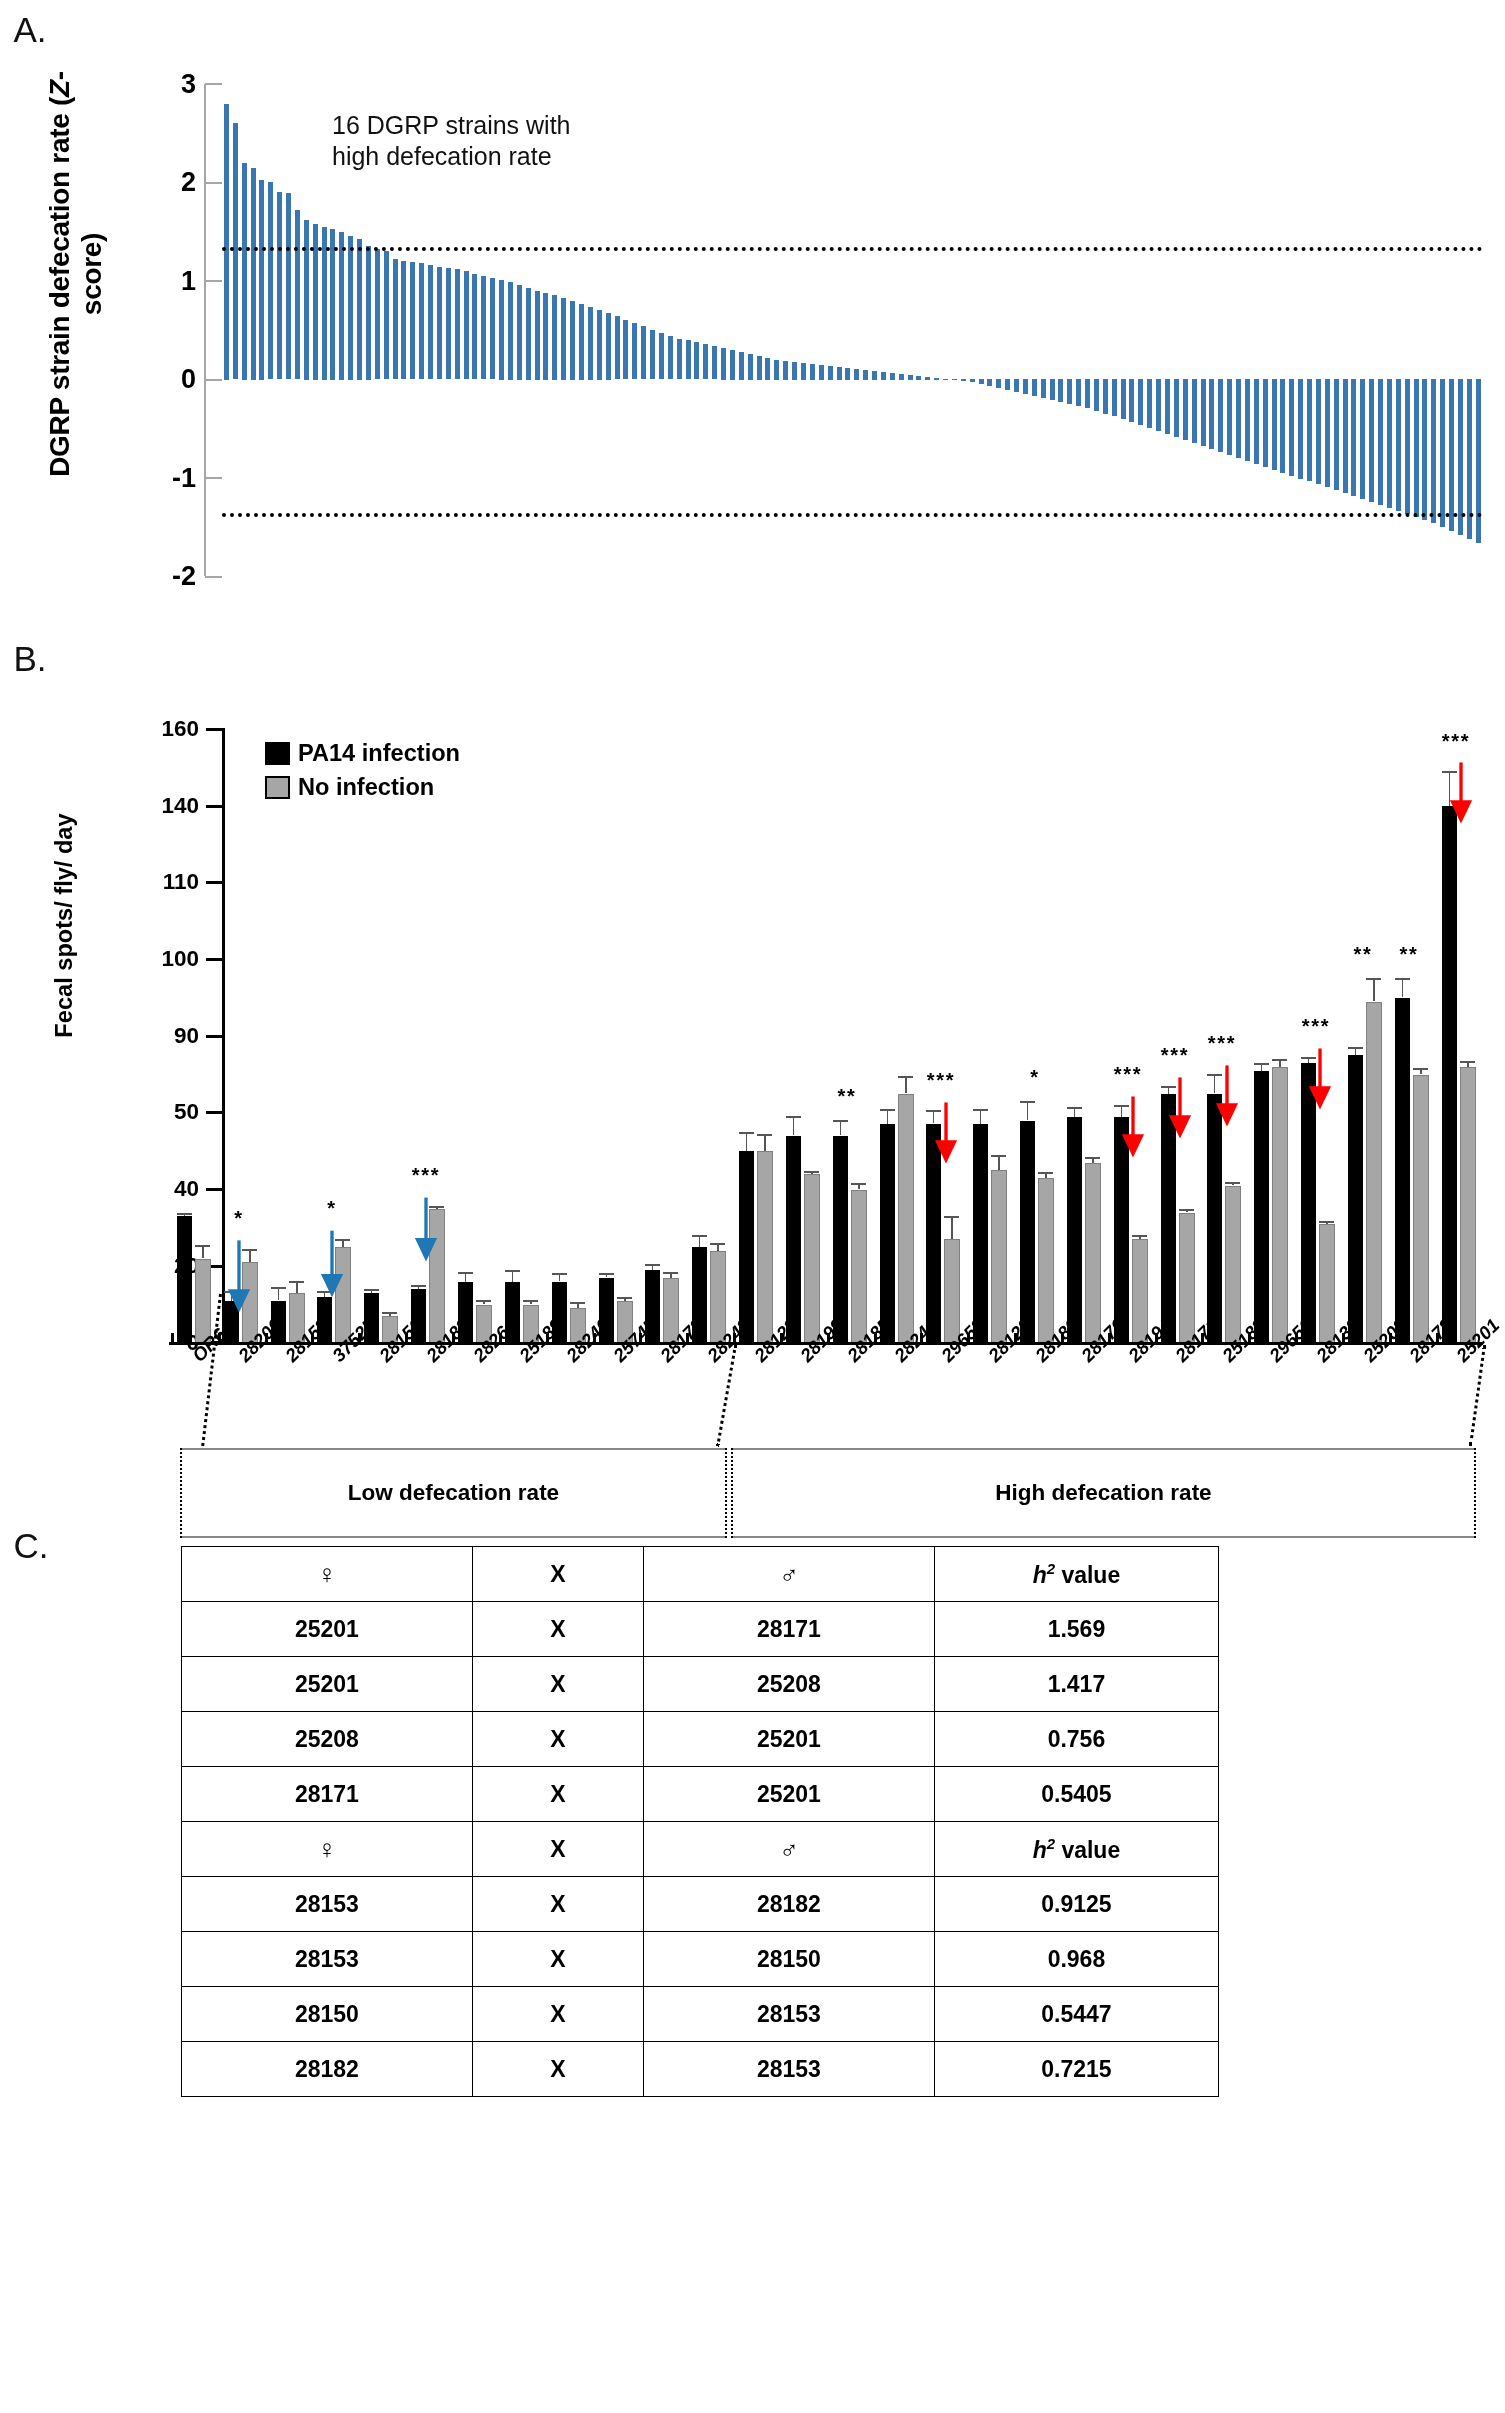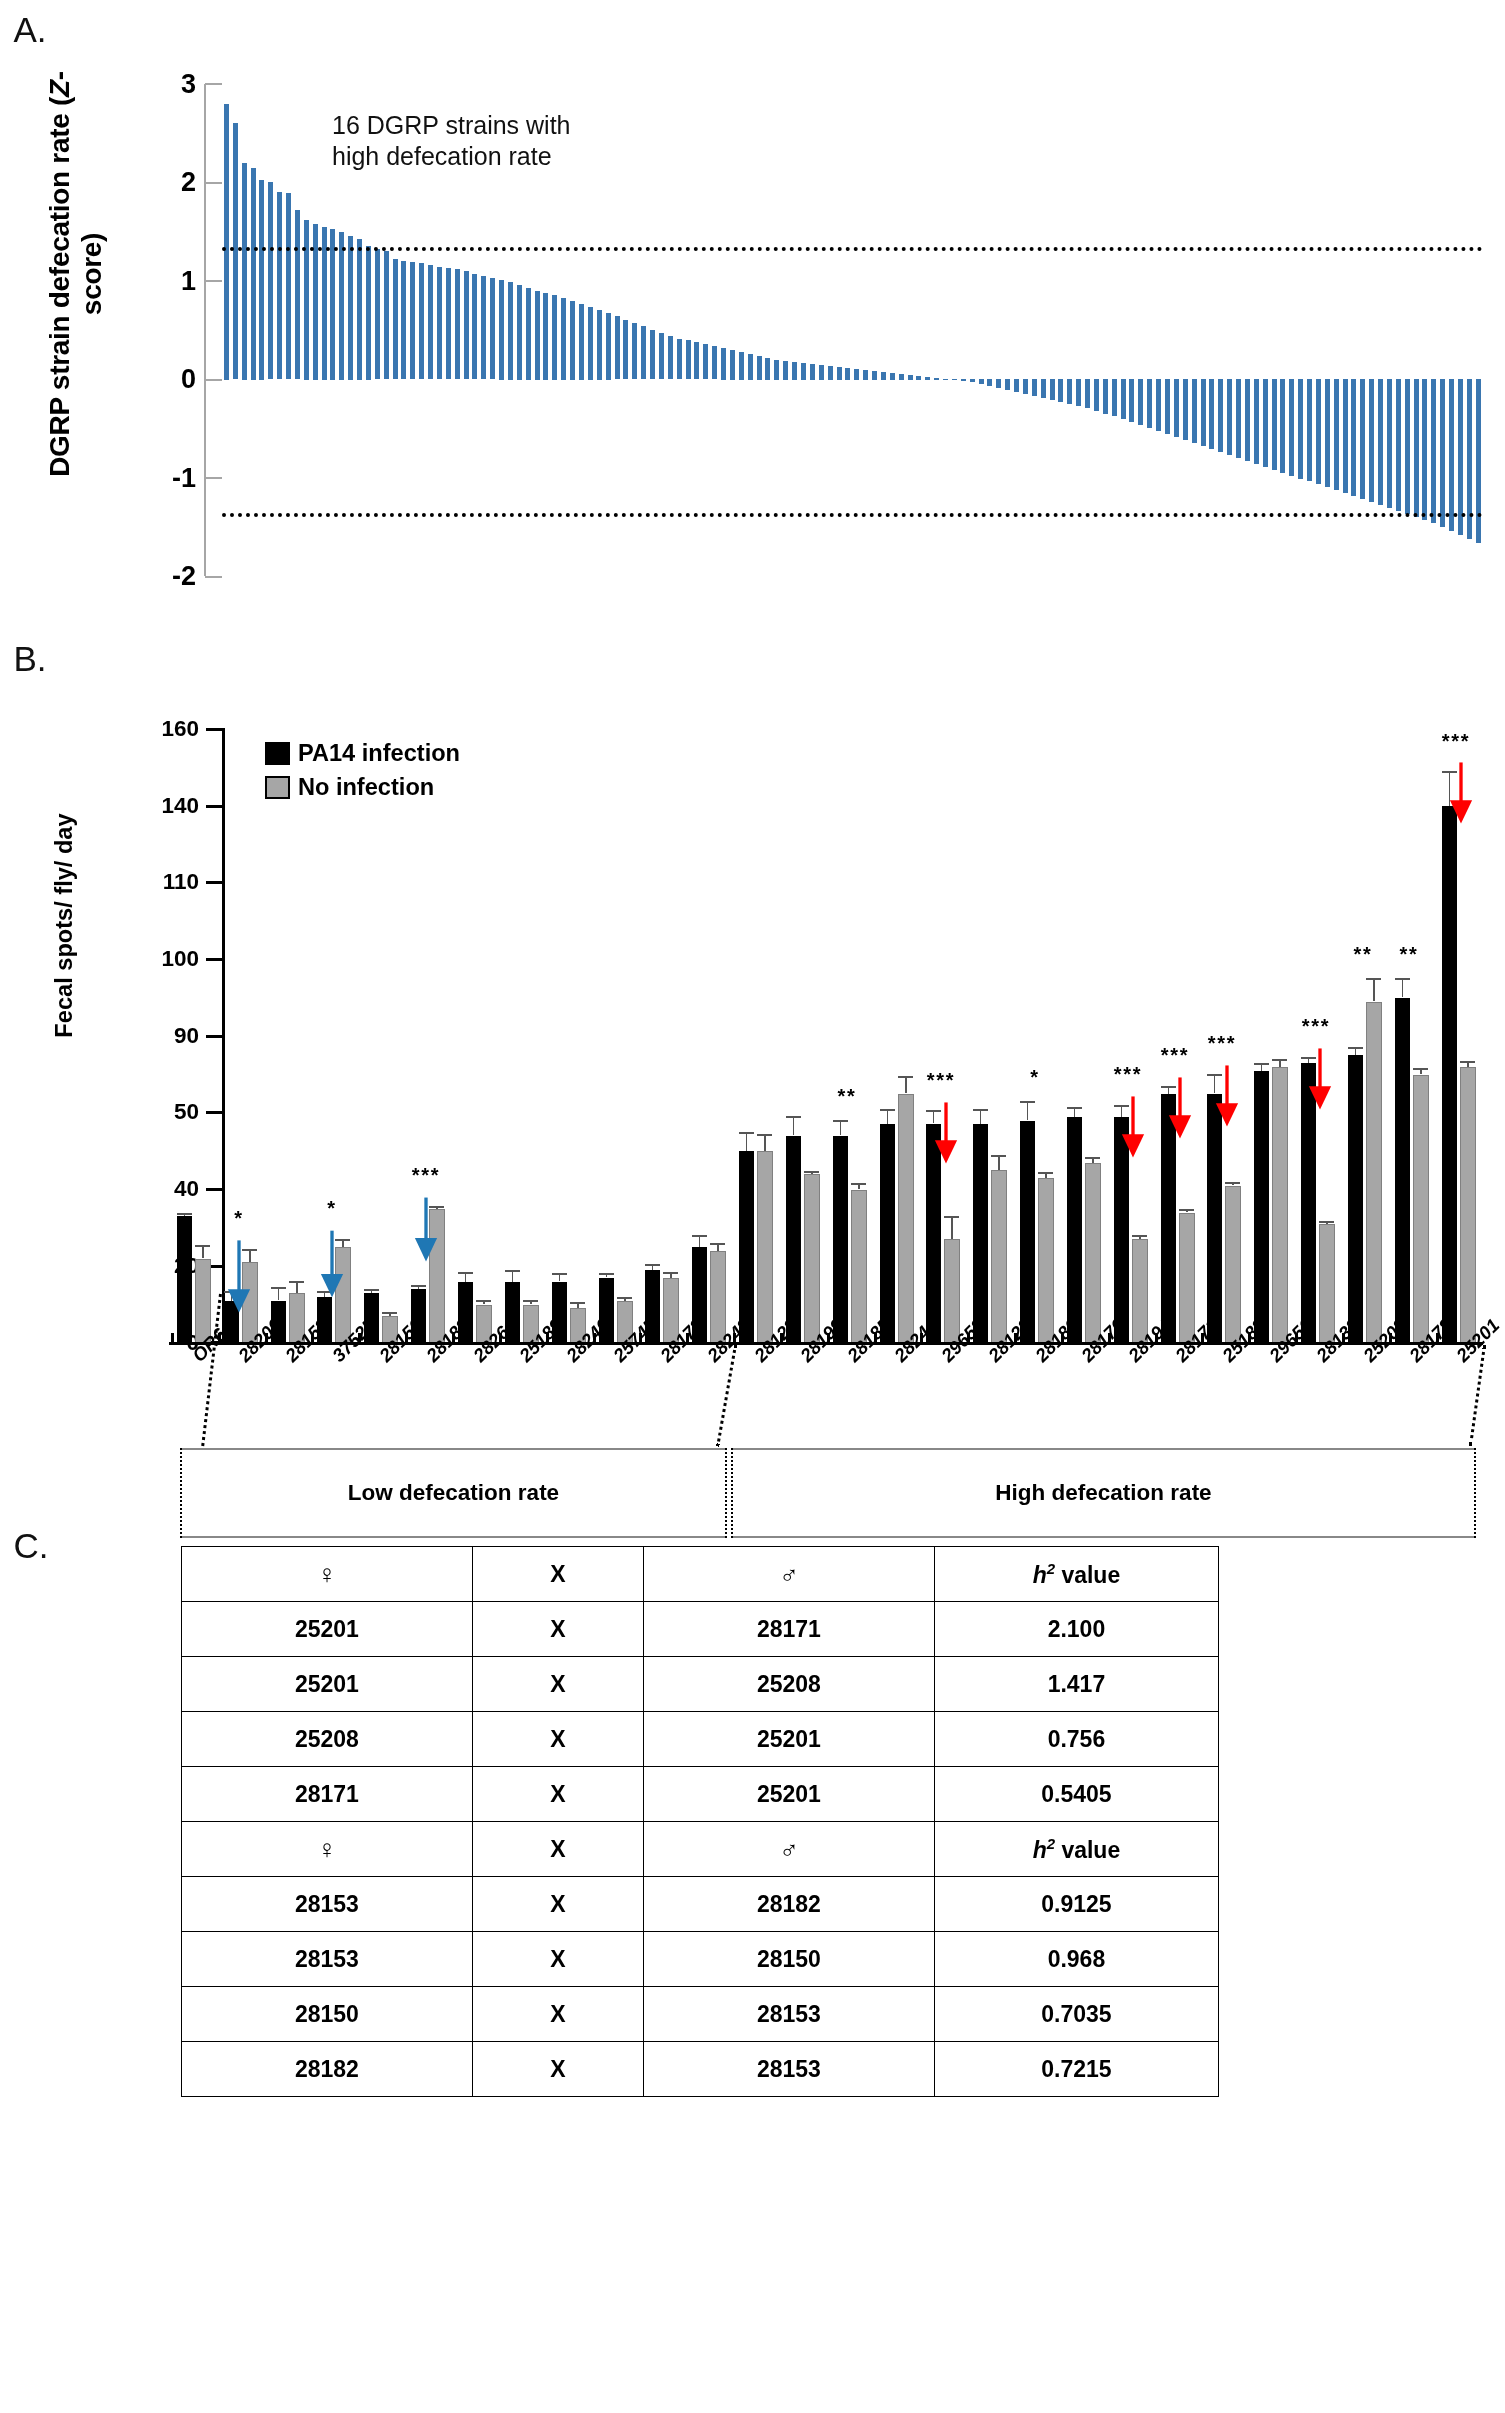--- a/index.html
+++ b/index.html
@@ -639,21 +639,21 @@
       <tr>
         <td class="c1 sym">♀</td>
         <td class="c2">X</td>
         <td class="c3 sym">♂</td>
         <td class="c4"><i>h</i><sup><i>2</i></sup><span> value</span></td>
       </tr>
       <tr>
         <td>25201</td>
         <td>X</td>
         <td>28171</td>
-        <td>2.100</td>
+        <td>1.569</td>
       </tr>
       <tr>
         <td>25201</td>
         <td>X</td>
         <td>25208</td>
         <td>1.417</td>
       </tr>
       <tr>
         <td>25208</td>
         <td>X</td>
@@ -681,21 +681,21 @@
       <tr>
         <td>28153</td>
         <td>X</td>
         <td>28150</td>
         <td>0.968</td>
       </tr>
       <tr>
         <td>28150</td>
         <td>X</td>
         <td>28153</td>
-        <td>0.7035</td>
+        <td>0.5447</td>
       </tr>
       <tr>
         <td>28182</td>
         <td>X</td>
         <td>28153</td>
         <td>0.7215</td>
       </tr>
     </tbody>
   </table>
 </div>

